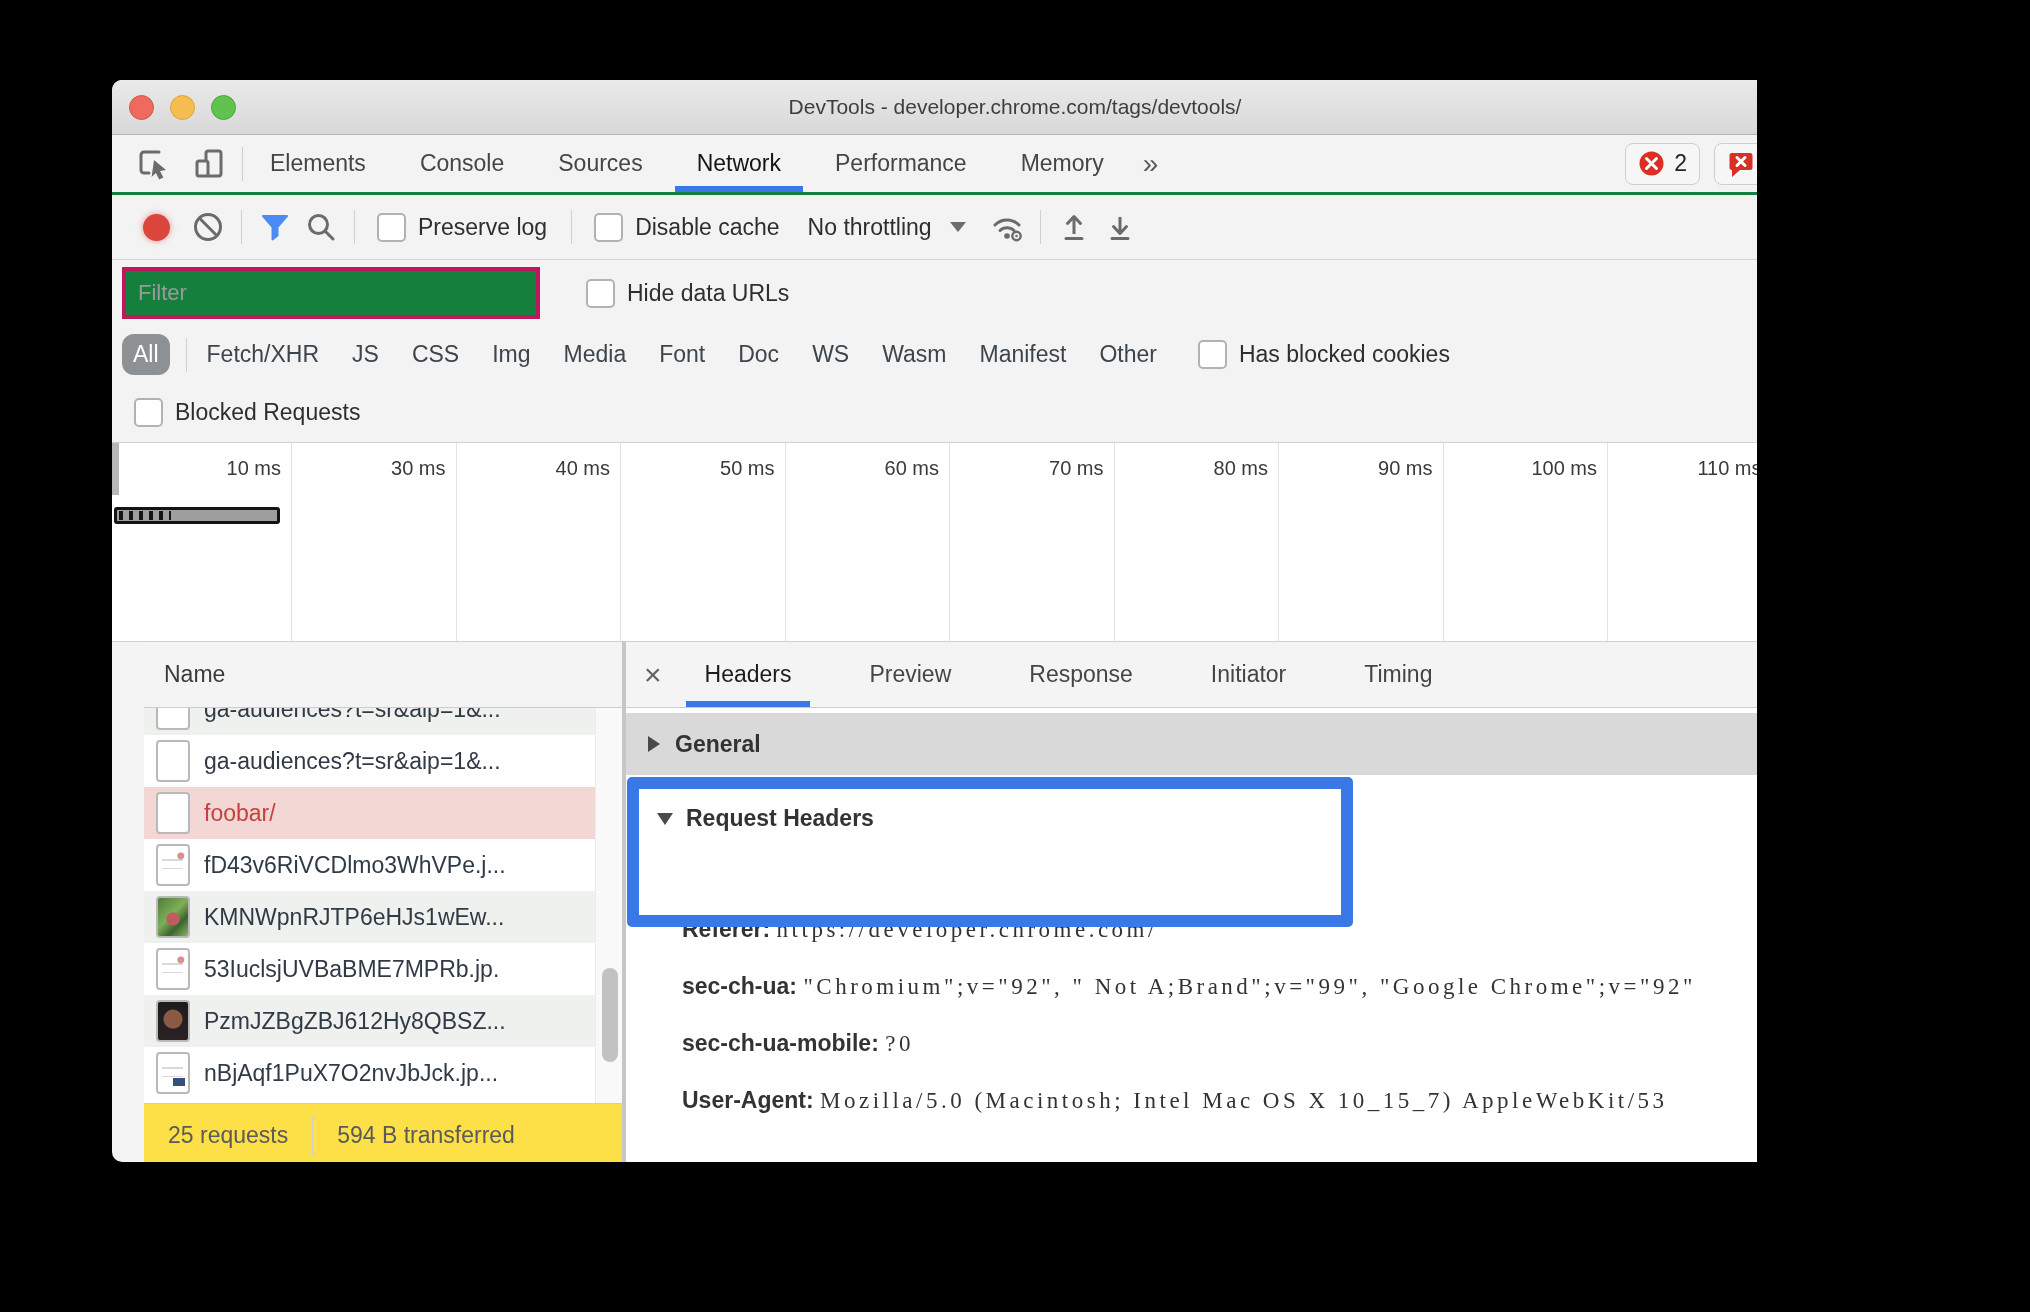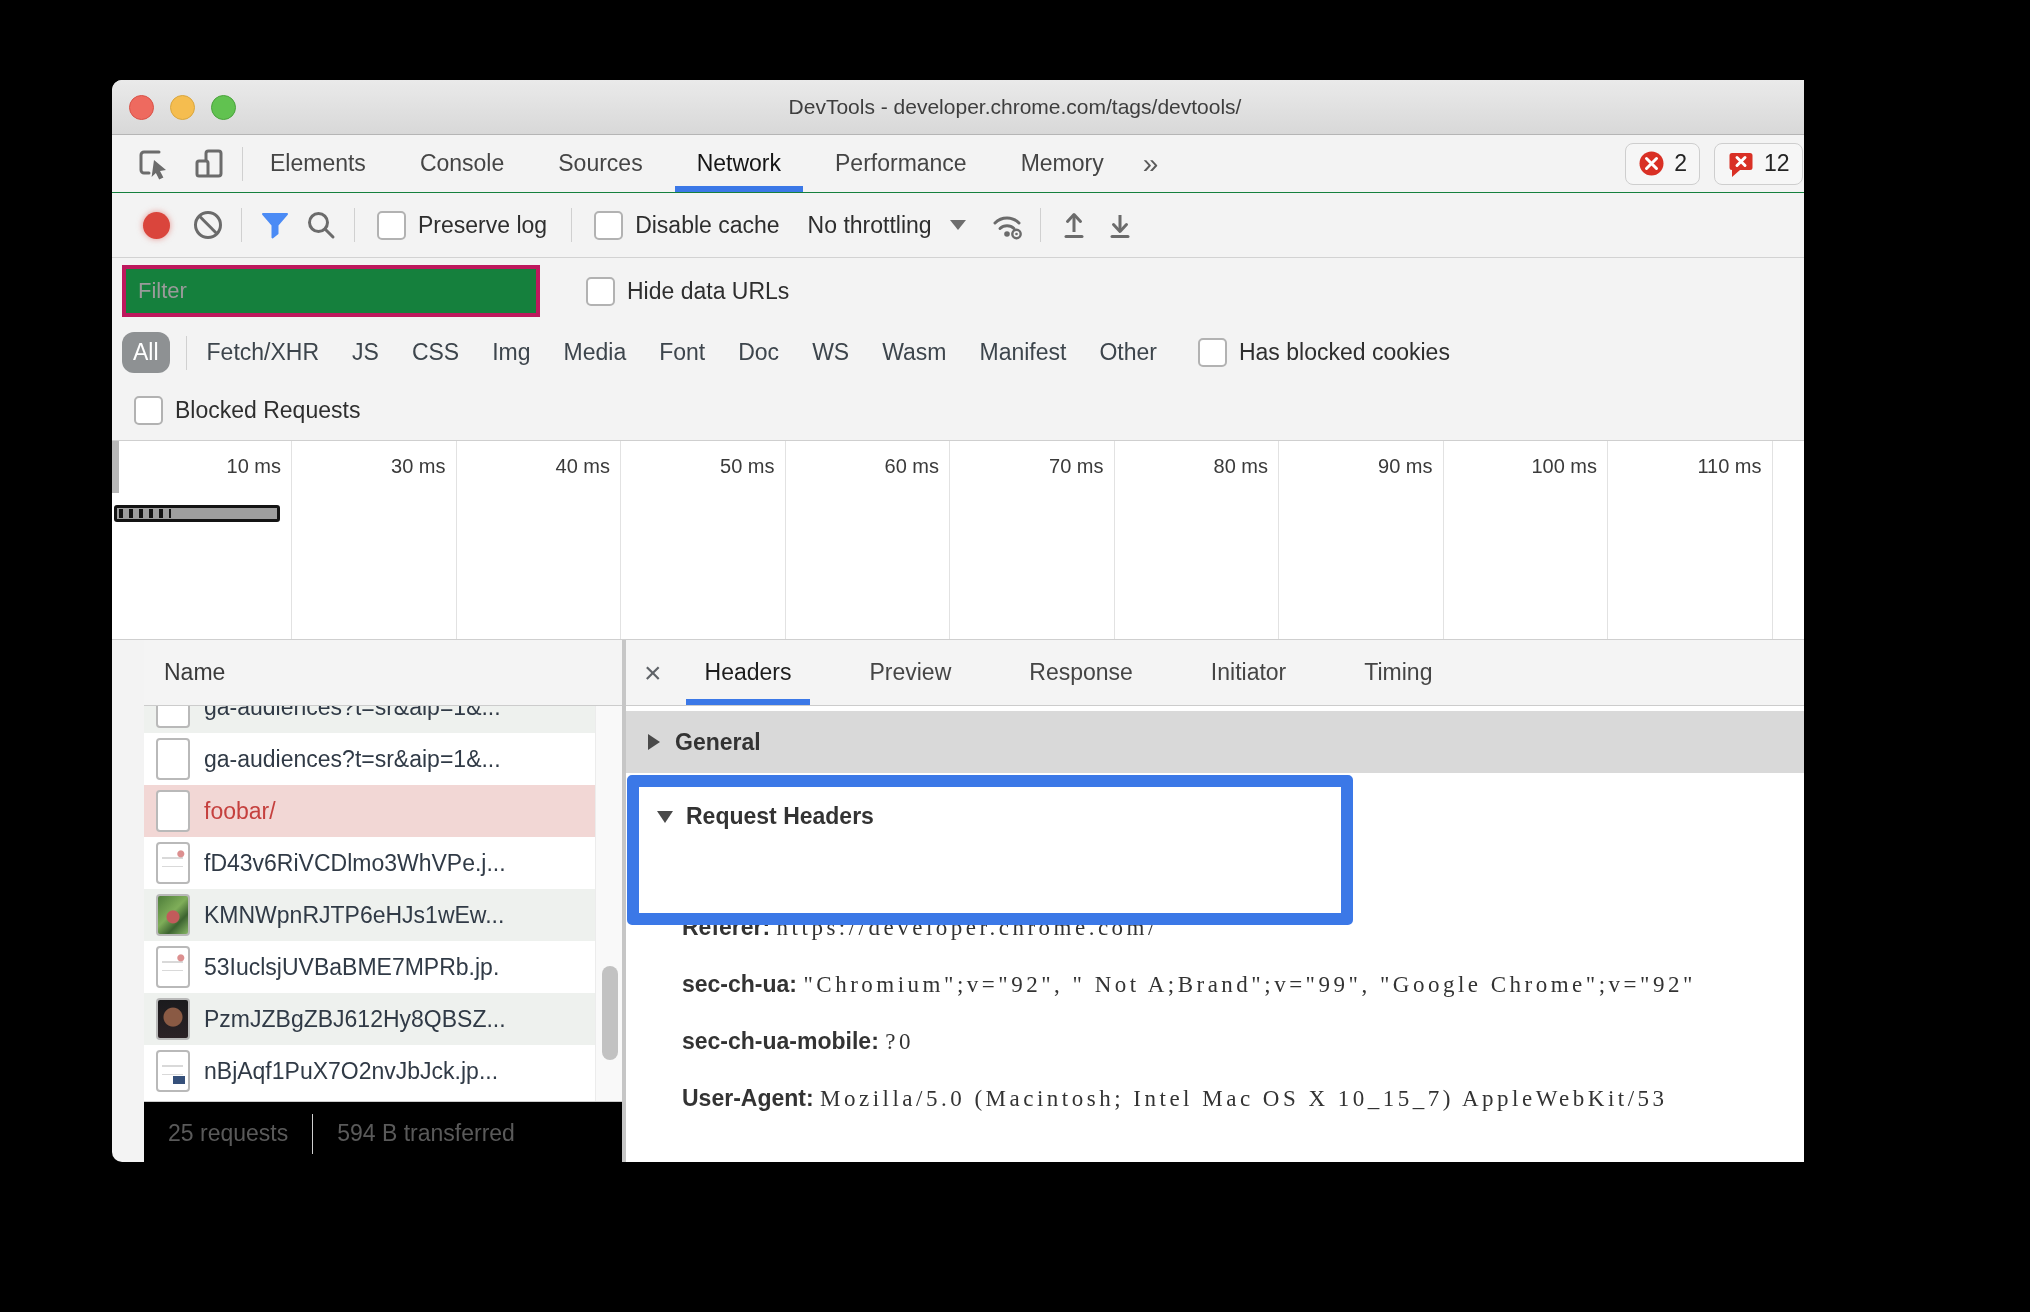--- a/index.html
+++ b/index.html
@@ -1,31 +1,31 @@
 <!DOCTYPE html>
 <html style="--accent: #3b78e7; --rowerr: #c5403e;"><head>
 <meta charset="utf-8">
 <style>
   html,body{margin:0;padding:0;background:#000;}
   #canvas{position:relative;width:1757px;height:1312px;background:#000;overflow:hidden;
-          font-family:"Liberation Sans",sans-serif;padding-left:47px;-webkit-font-smoothing:antialiased;}
+          font-family:"Liberation Sans",sans-serif;-webkit-font-smoothing:antialiased;}
   .window{position:absolute;left:112px;top:80px;width:1806px;height:1082px;border-radius:10px;
           overflow:hidden;background:#f3f3f3;box-shadow:0 30px 90px rgba(0,0,0,.7);}
 
   
   .titlebar{height:54px;background:linear-gradient(#eaeaea,#d8d8d8);border-bottom:1px solid #b5b5b5;position:relative;}
   .lights{position:absolute;left:17px;top:15px;display:flex;gap:16px;}
   .light{width:25px;height:25px;border-radius:50%;box-sizing:border-box;}
   .light.red{background:#ee6a5f;border:1px solid #d95248;}
   .light.yellow{background:#f5bd4f;border:1px solid #d9a63e;}
   .light.green{background:#61c250;border:1px solid #4aa33c;}
   .titletext{text-align:center;line-height:54px;font-size:21px;color:#3e3e3e;}
 
   
-  .tabbar{height:57px;border-bottom:1px solid #15803d;display:flex;align-items:center;background:#f3f3f3;}
+  .tabbar{height:57px;border-bottom:3px solid #15803d;display:flex;align-items:center;background:#f3f3f3;}
   .tb-icons{display:flex;align-items:center;gap:14px;padding:0 12px 0 20px;}
   .ibtn{width:42px;height:42px;display:flex;align-items:center;justify-content:center;}
   .vsep{width:1px;height:34px;background:#d0d0d0;flex:none;}
   #main-tabs{display:flex;height:100%;align-items:stretch;}
   .tab{padding:0 27px;display:flex;align-items:center;font-size:23px;color:#454545;position:relative;cursor:default;}
   .tab.active{color:#151515;}
   .tab.active::after{content:"";position:absolute;left:5px;right:5px;bottom:0;height:6px;background:var(--accent,#3b78e7);}
   .chev{font-size:28px;color:#5a5a5a;padding:0 12px;display:flex;align-items:center;}
   .tab-right{margin-left:auto;display:flex;align-items:center;gap:14px;padding-right:16px;}
   .badge{display:flex;align-items:center;gap:9px;border:1px solid #cecece;border-radius:8px;height:40px;
@@ -99,21 +99,21 @@
             background-size:100% 100%,70% 45%;background-position:0 0,4px 6px;}
   .icon-doc-blue{background-image:linear-gradient(#35507a,#35507a),
             repeating-linear-gradient(180deg,transparent 0 7px,#d9d9d9 7px 9px);
             background-size:40% 22%,70% 45%;background-position:84% 82%,4px 6px;}
   .icon-photo-green{background-image:radial-gradient(circle at 50% 55%,#c25b5b 0 6px,transparent 7px),
             linear-gradient(135deg,#4e7d3a,#7fae59 45%,#3c6330 70%,#86b665);}
   .icon-photo-dark{background-image:radial-gradient(circle at 50% 45%,#8a5a44 0 9px,transparent 10px),
             linear-gradient(#1b1b1d,#2b2226);}
   .listtrack{position:absolute;right:0;top:0;bottom:0;width:26px;background:#f9f9f9;border-left:1px solid #ececec;}
   .listthumb{position:absolute;right:4px;top:260px;width:16px;height:94px;background:#c2c2c2;border-radius:8px;}
-  .statusbar{height:64px;border-top:1px solid #ccc;background:#000000;display:flex;align-items:center;
+  .statusbar{height:64px;border-top:1px solid #ccc;background:#fde047;display:flex;align-items:center;
              font-size:23px;color:#5a5a5a;flex:none;box-sizing:border-box;}
   .statusbar .txt{padding:0 24px;white-space:nowrap;}
   .statusbar .vsep{height:40px;}
 
   
   .right{flex:1;display:flex;flex-direction:column;background:#fff;min-width:0;}
   .dtabs{height:66px;background:#f4f4f4;border-bottom:1px solid #ccc;display:flex;align-items:stretch;flex:none;box-sizing:border-box;}
   .closex{font-size:30px;color:#5f6368;display:flex;align-items:center;padding:0 18px 0 18px;}
   .dtab{padding:0 25px;display:flex;align-items:center;font-size:23px;color:#454545;position:relative;}
   .dtab.active{color:#1c1c1c;}

